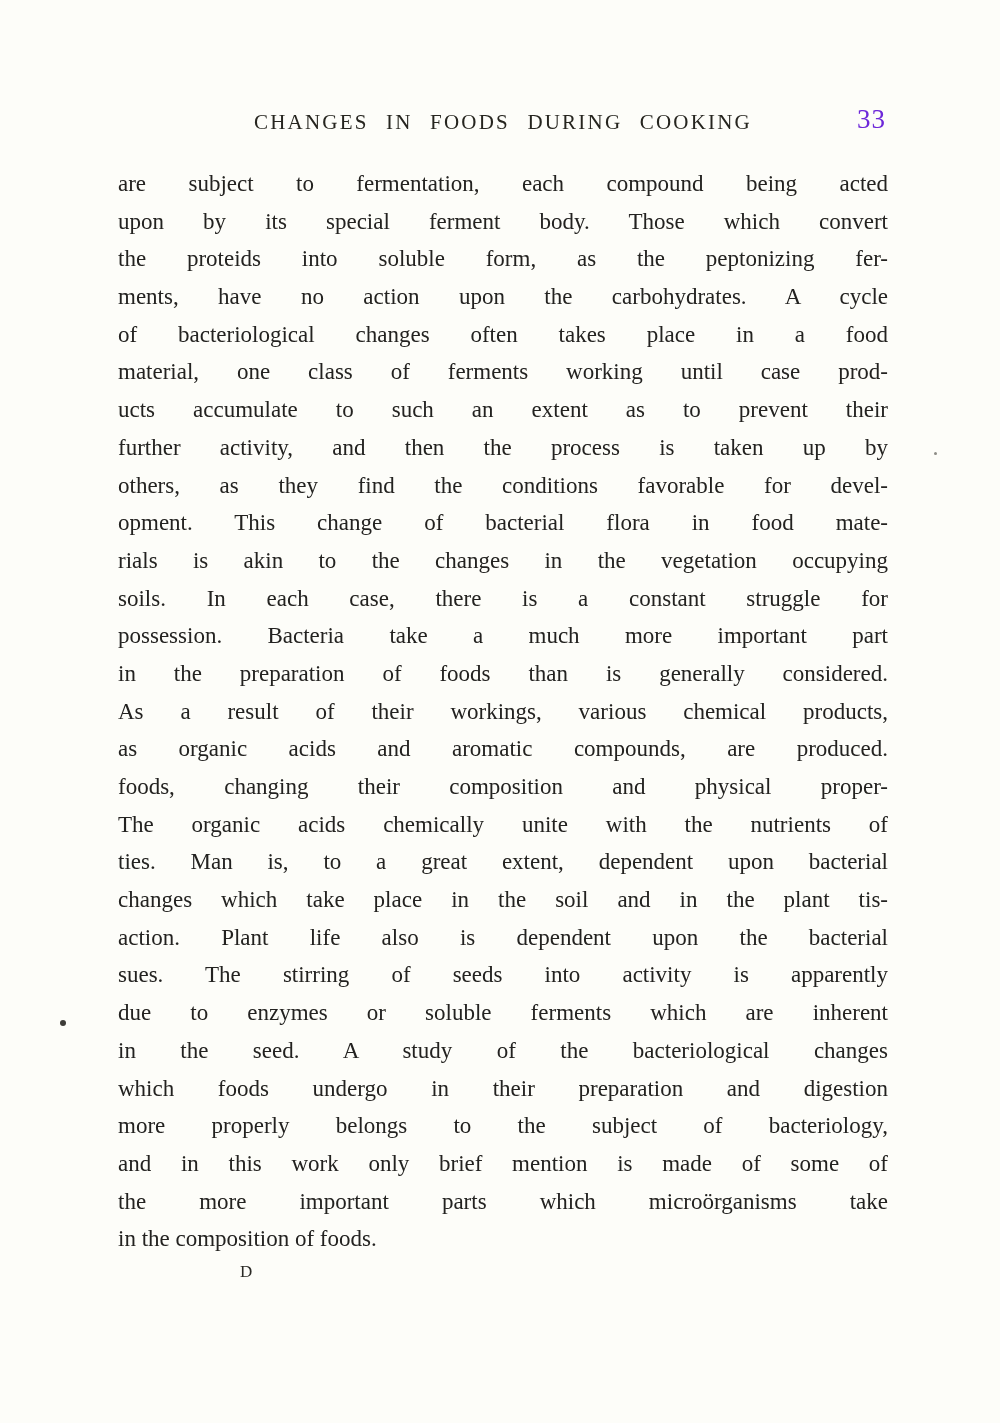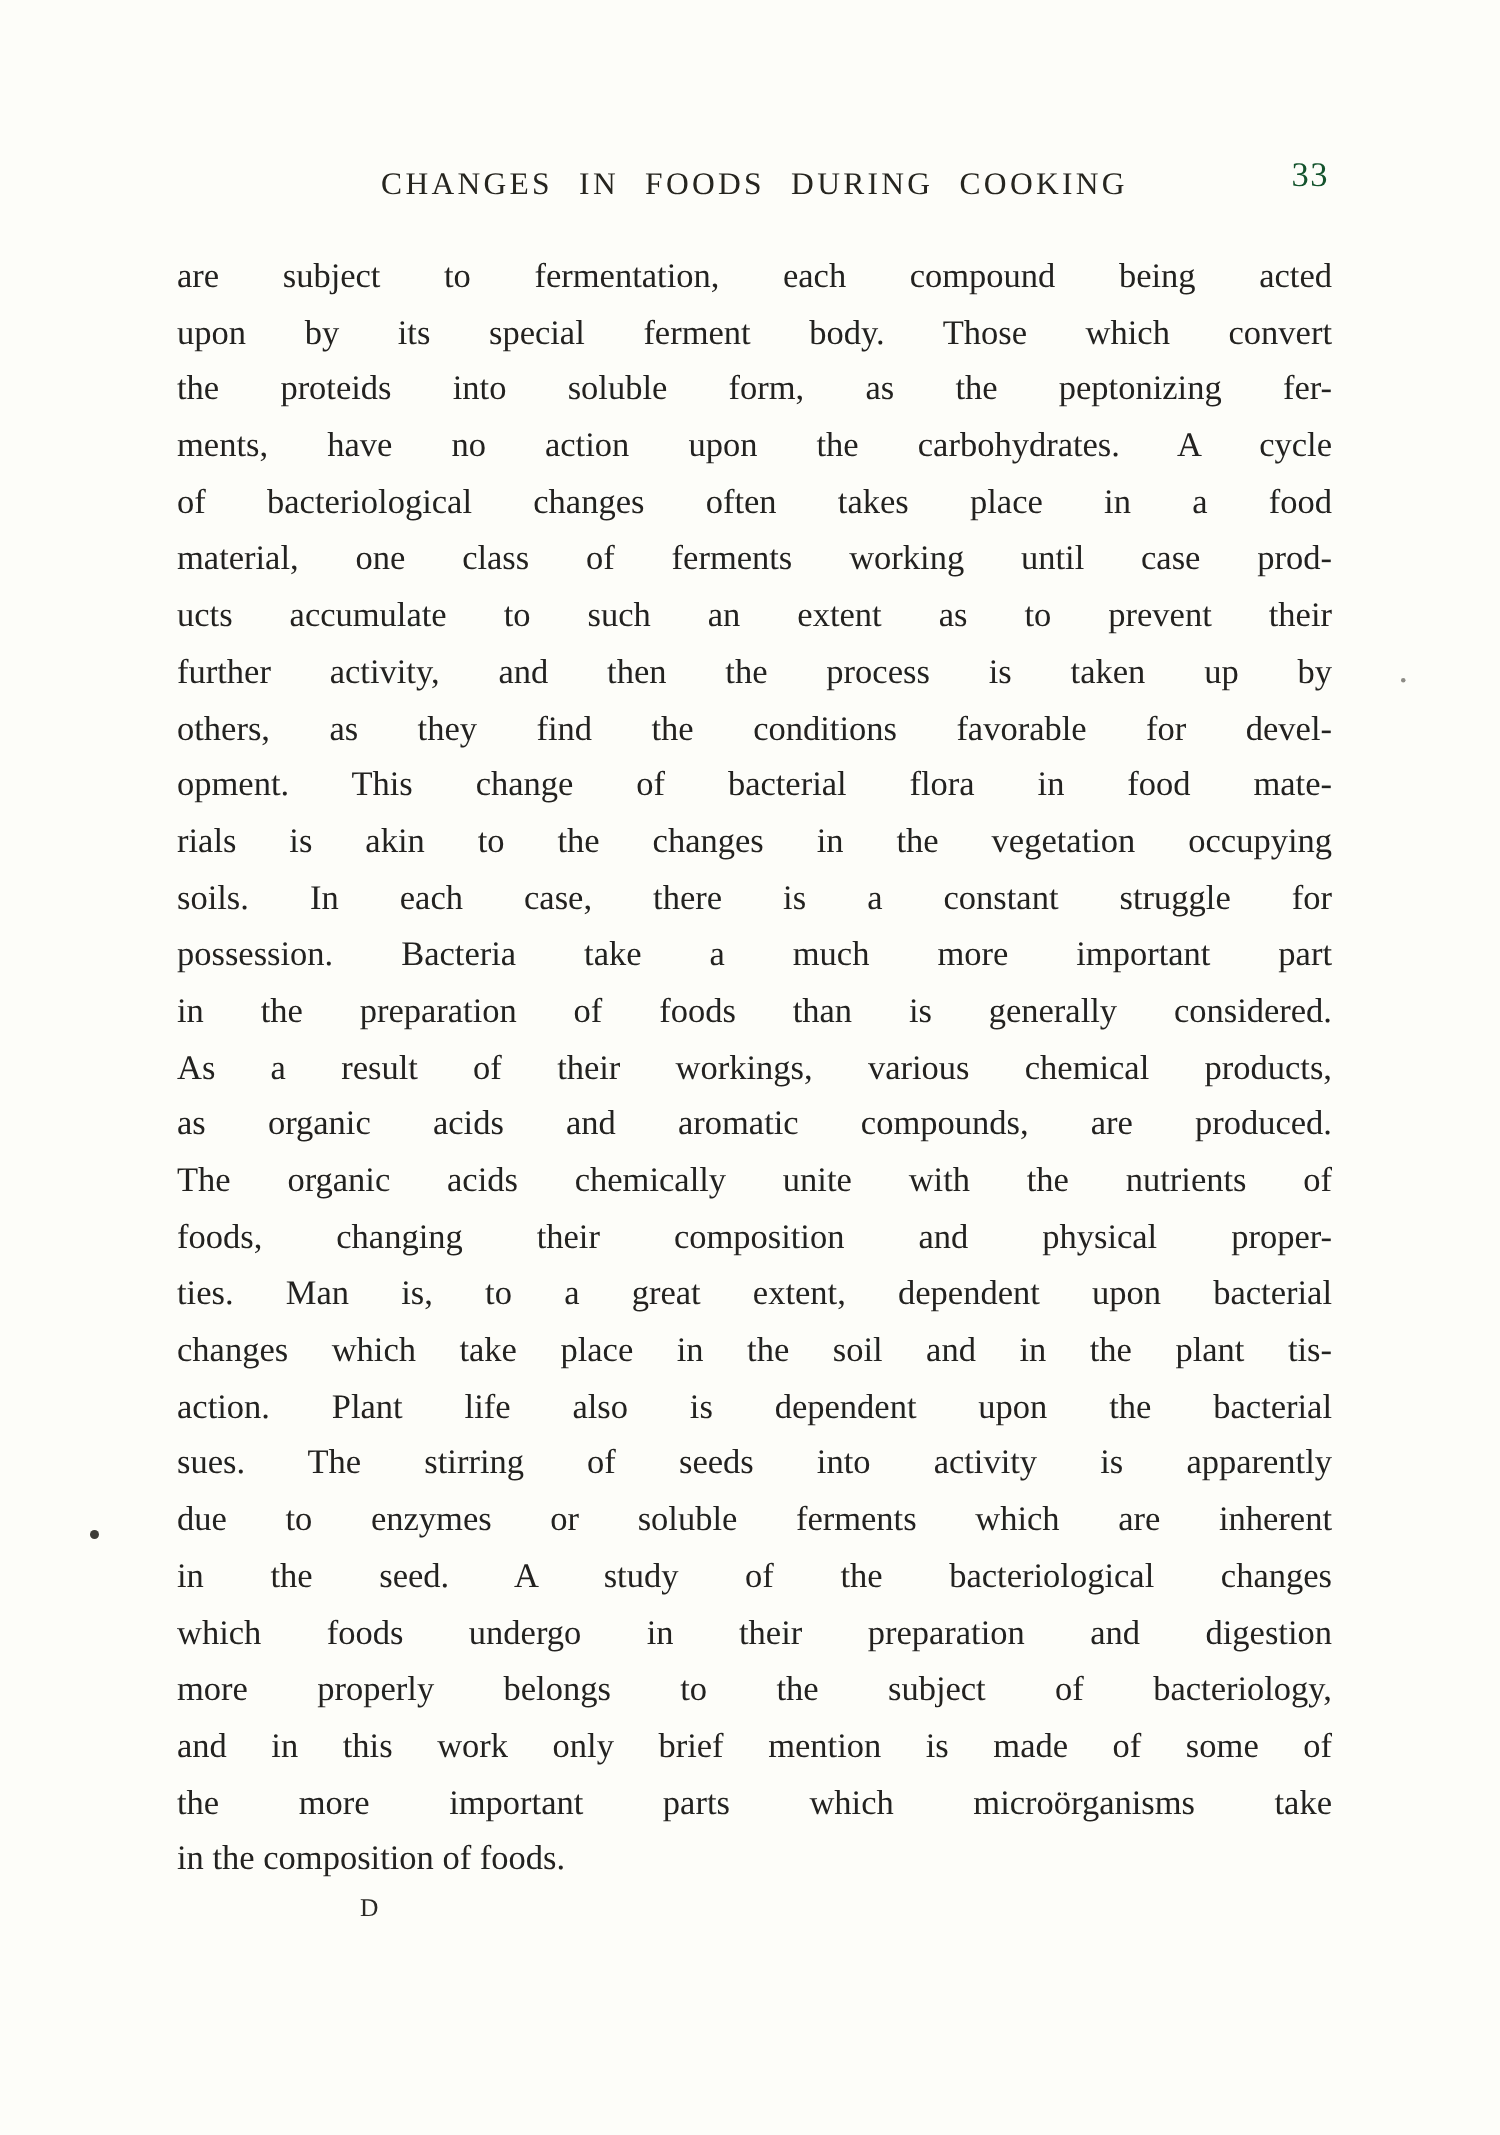--- a/index.html
+++ b/index.html
@@ -26,23 +26,23 @@
   .chapter-title {
     font-size: 21px;
     letter-spacing: 2.2px;
     word-spacing: 10px;
     color: #26251f;
   }
   .page-number {
     position: absolute;
     right: 2px;
     top: -6px;
-    font-size: 23px;
+    font-size: 27px;
     letter-spacing: 1px;
-    color: #14532d;
+    color: #6d28d9;
   }
   .body-text {
     position: absolute;
     top: 165px;
     left: 118px;
     width: 770px;
     font-size: 23px;
     line-height: 37.7px;
     color: #232220;
   }
@@ -102,22 +102,22 @@
       <div class="line">ucts accumulate to such an extent as to prevent their</div>
       <div class="line">further activity, and then the process is taken up by</div>
       <div class="line">others, as they find the conditions favorable for devel-</div>
       <div class="line">opment.  This change of bacterial flora in food mate-</div>
       <div class="line">rials is akin to the changes in the vegetation occupying</div>
       <div class="line">soils.  In each case, there is a constant struggle for</div>
       <div class="line">possession.  Bacteria take a much more important part</div>
       <div class="line">in the preparation of foods than is generally considered.</div>
       <div class="line">As a result of their workings, various chemical products,</div>
       <div class="line">as organic acids and aromatic compounds, are produced.</div>
+      <div class="line">foods, changing their composition and physical proper-</div>
       <div class="line">The organic acids chemically unite with the nutrients of</div>
-      <div class="line">foods, changing their composition and physical proper-</div>
       <div class="line">ties.  Man is, to a great extent, dependent upon bacterial</div>
       <div class="line">changes which take place in the soil and in the plant tis-</div>
       <div class="line">action.  Plant life also is dependent upon the bacterial</div>
       <div class="line">sues.  The stirring of seeds into activity is apparently</div>
       <div class="line">due to enzymes or soluble ferments which are inherent</div>
       <div class="line">in the seed.  A study of the bacteriological changes</div>
       <div class="line">which foods undergo in their preparation and digestion</div>
       <div class="line">more properly belongs to the subject of bacteriology,</div>
       <div class="line">and in this work only brief mention is made of some of</div>
       <div class="line">the more important parts which microörganisms take</div>

